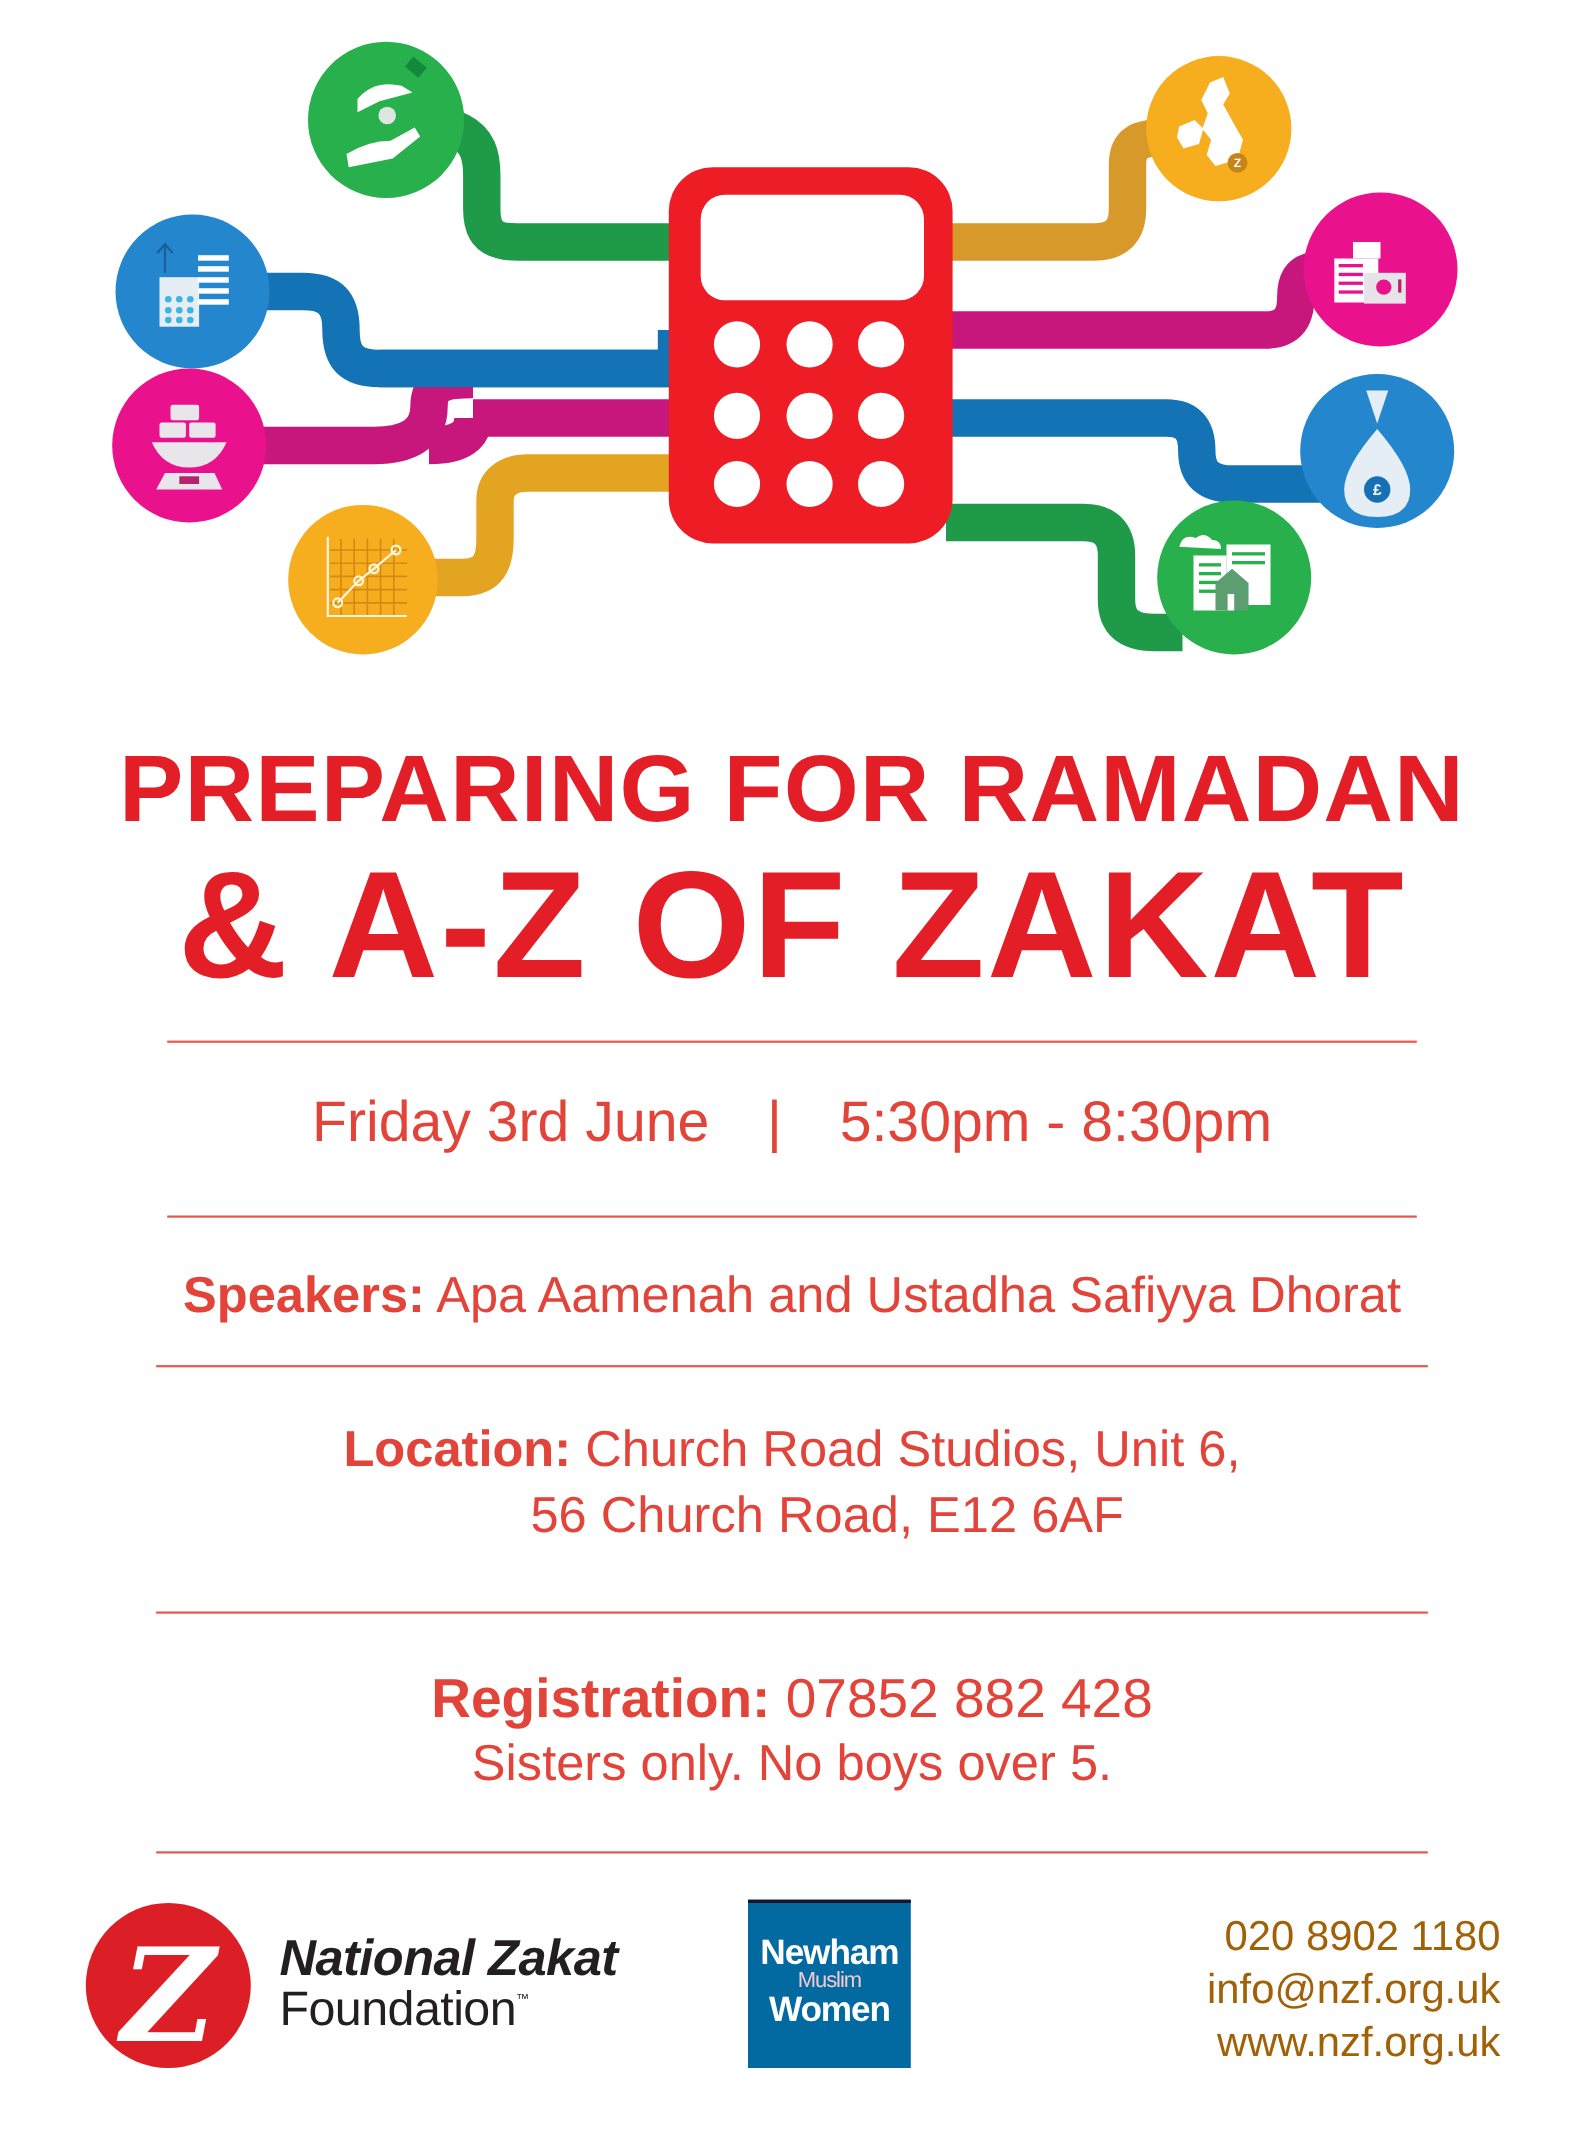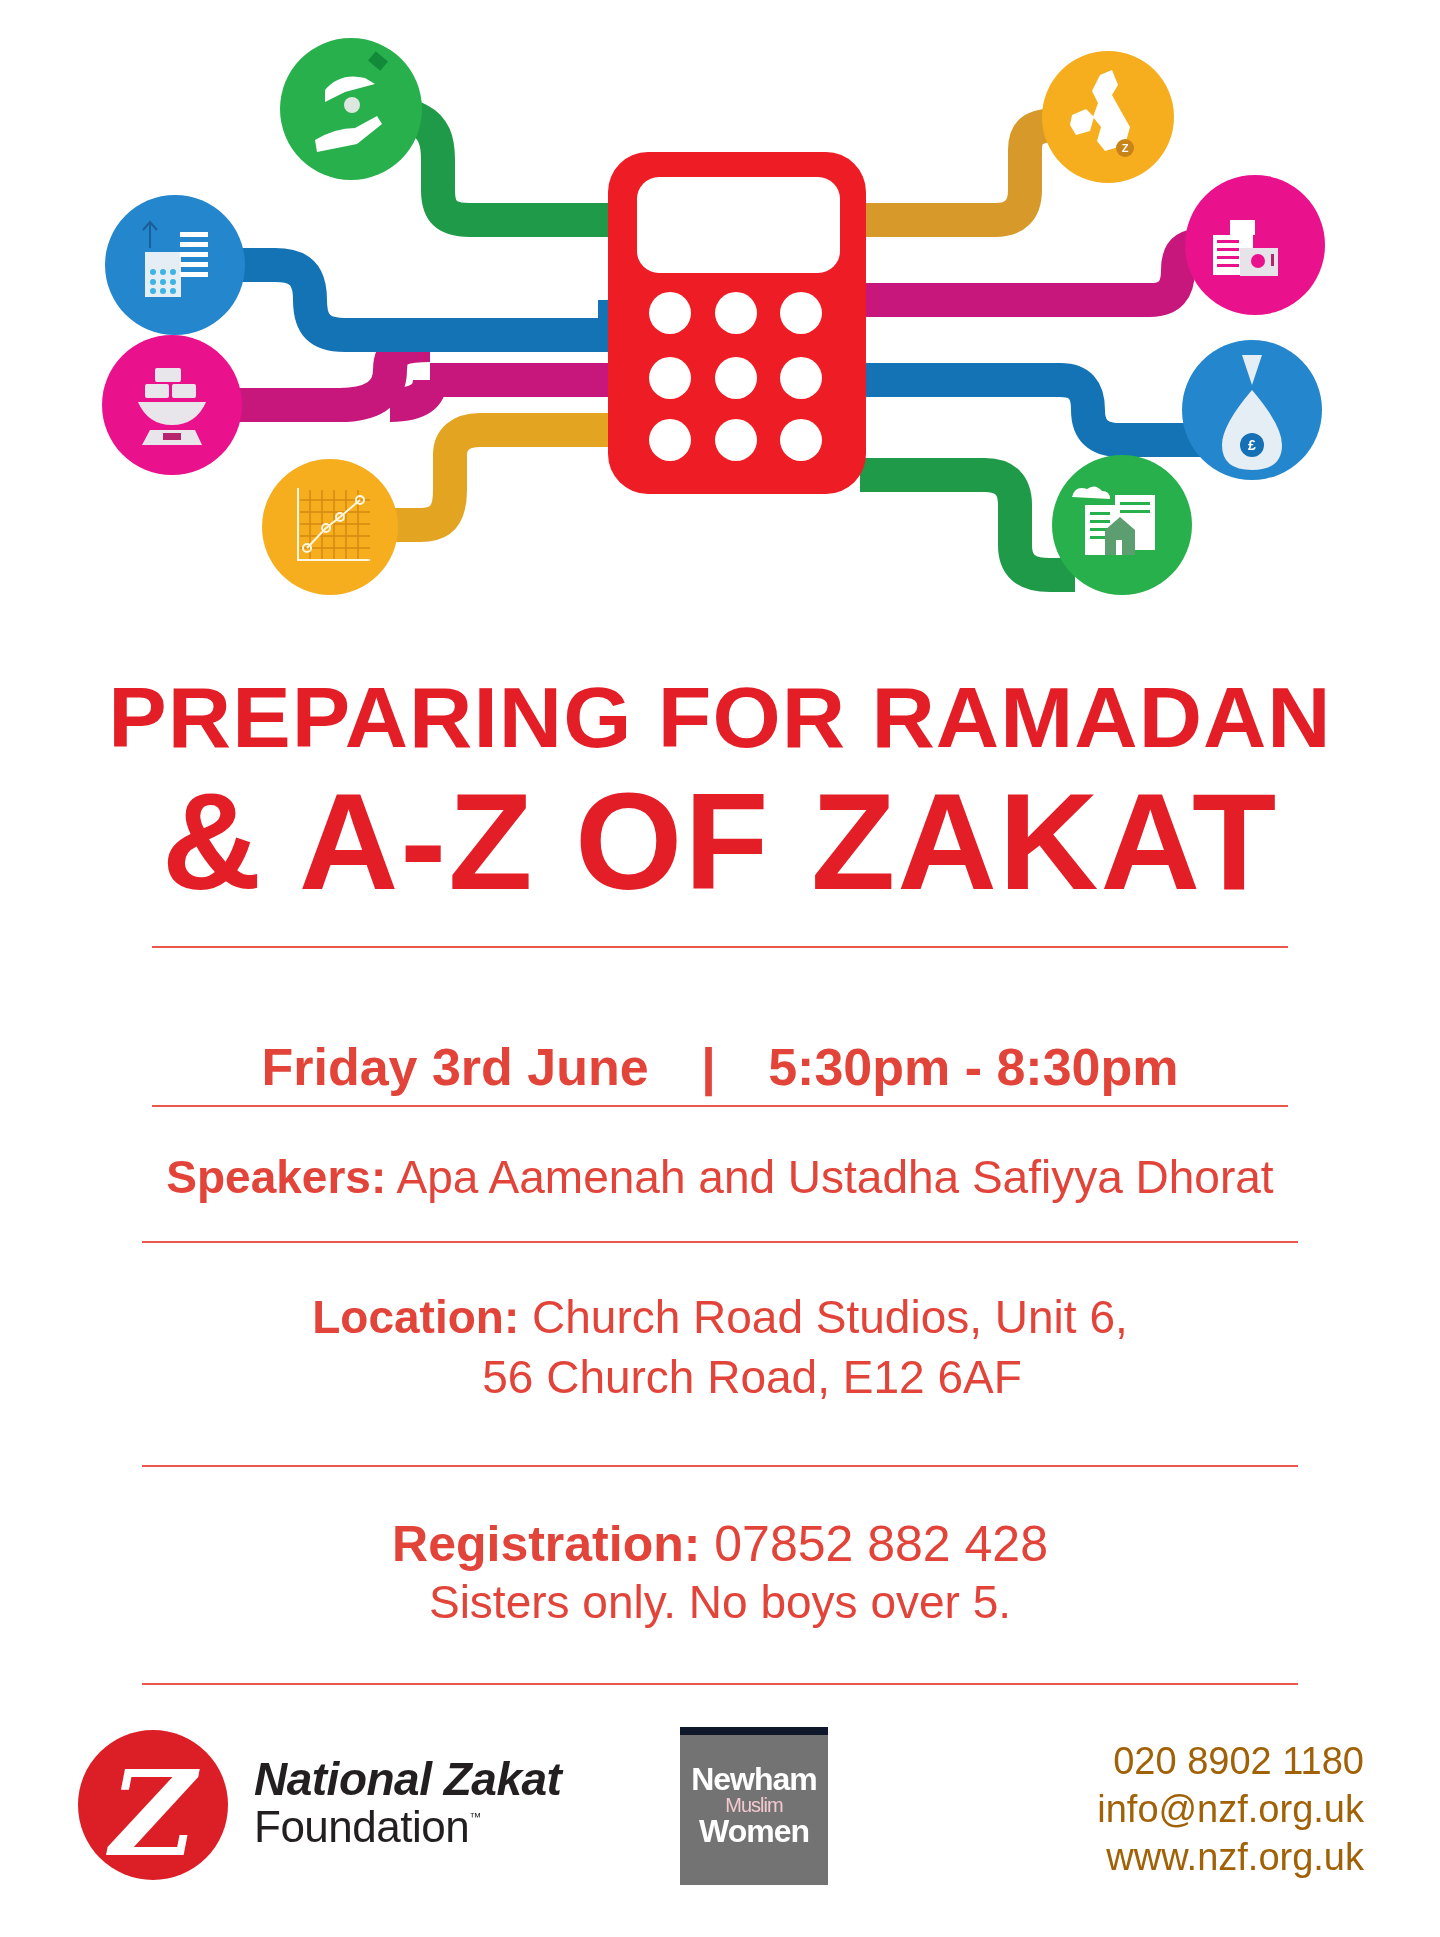--- a/index.html
+++ b/index.html
@@ -5,32 +5,32 @@
   html, body { margin: 0; padding: 0; background: #ffffff; }
   body { width: 1440px; height: 1937px; position: relative; overflow: hidden; font-family: "Liberation Sans", sans-serif; }
   .abs { position: absolute; }
   #graphic { left: 0; top: 0; width: 1440px; height: 640px; }
   .title { left: 0; width: 1440px; text-align: center; color: #e41e26; font-weight: 700; font-family: "Liberation Sans", sans-serif; white-space: nowrap; }
   .t1 { top: 668px; font-size: 86px; letter-spacing: 1px; transform: scaleX(1.02); }
   .t2 { top: 762px; font-size: 138px; letter-spacing: 2px; }
   .divider { height: 2px; background: #e8574a; }
   .info { left: 0; width: 1440px; text-align: center; color: #e2443a; white-space: nowrap; }
   .lbl { font-weight: 700; }
-  .date { top: 990px; font-size: 52px; font-weight: 700; margin-top: 47px; }
+  .date { top: 990px; font-size: 52px; font-weight: 400; }
   .speakers { top: 1150px; font-size: 46px; }
   .loc1 { top: 1290px; font-size: 46px; }
   .loc2 { top: 1350px; font-size: 46px; padding-left: 32px; }
   .reg1 { top: 1515px; font-size: 50px; }
   .reg2 { top: 1575px; font-size: 46px; }
   .nzf-logo { left: 78px; top: 1730px; width: 150px; height: 150px; border-radius: 50%; background: #dc1f26; }
   .nzf-logo span { position: absolute; left: 0; top: 14px; width: 150px; text-align: center; font-size: 118px; font-weight: 700; color: #fff; font-family: "DejaVu Serif", serif; font-style: italic; }
   .nzf-name1 { left: 254px; top: 1752px; font-size: 46px; font-weight: 700; color: #231f20; letter-spacing: -0.5px; font-style: italic; }
   .nzf-name2 { left: 254px; top: 1802px; font-size: 44px; color: #231f20; letter-spacing: -0.5px; }
   .nzf-tm { font-size: 12px; vertical-align: top; position: relative; top: 8px; }
-  .nmw { left: 680px; top: 1727px; width: 148px; height: 150px; background: #737373; border-top: 8px solid #0f172a; color: #fff; text-align: center; }
+  .nmw { left: 680px; top: 1727px; width: 148px; height: 150px; background: #0369a1; border-top: 3px solid #0f172a; color: #fff; text-align: center; }
   .nmw div { line-height: 1; }
   .nmw .a { margin-top: 28px; font-size: 32px; font-weight: 700; letter-spacing: -1px; }
   .nmw .b { font-size: 20px; color: #f3c9cf; letter-spacing: -1px; }
   .nmw .c { font-size: 32px; font-weight: 700; letter-spacing: -1px; }
   .contact { right: 76px; text-align: right; color: #a16207; font-size: 38px; white-space: nowrap; }
   .c1 { top: 1740px; }
   .c2 { top: 1788px; }
   .c3 { top: 1836px; }
 </style>
 </head>

